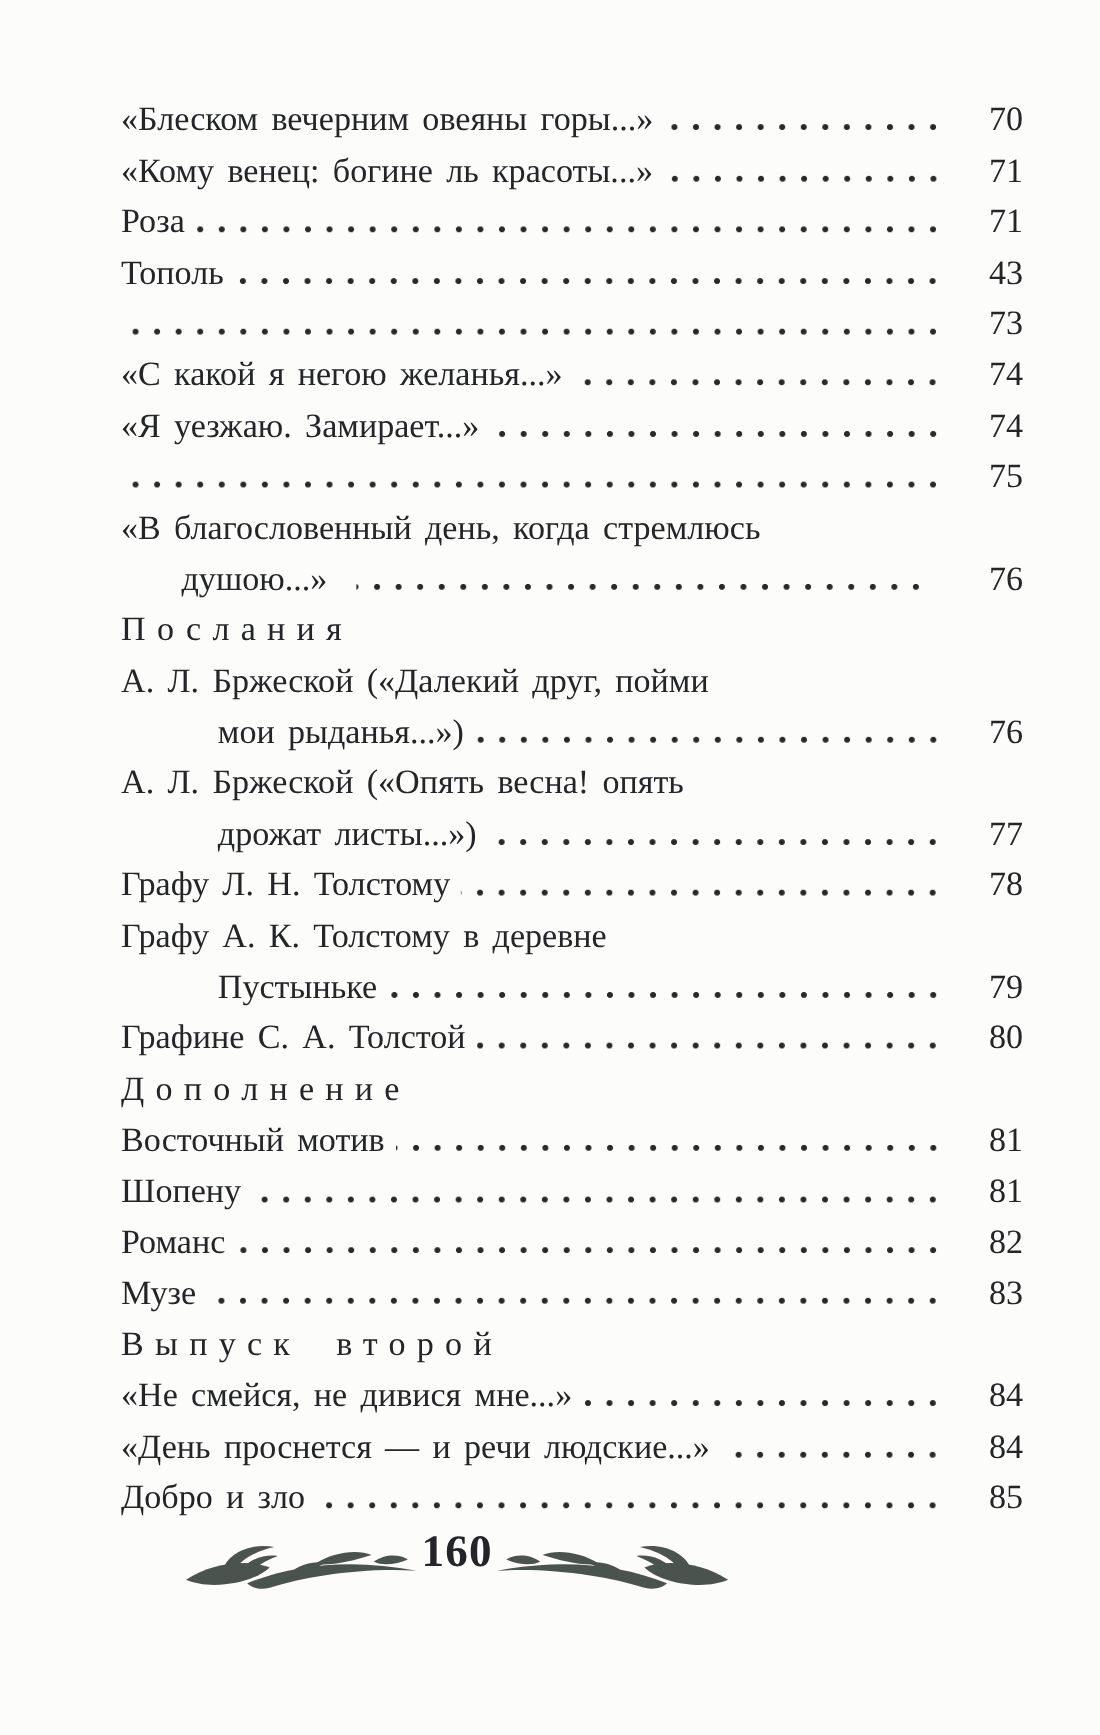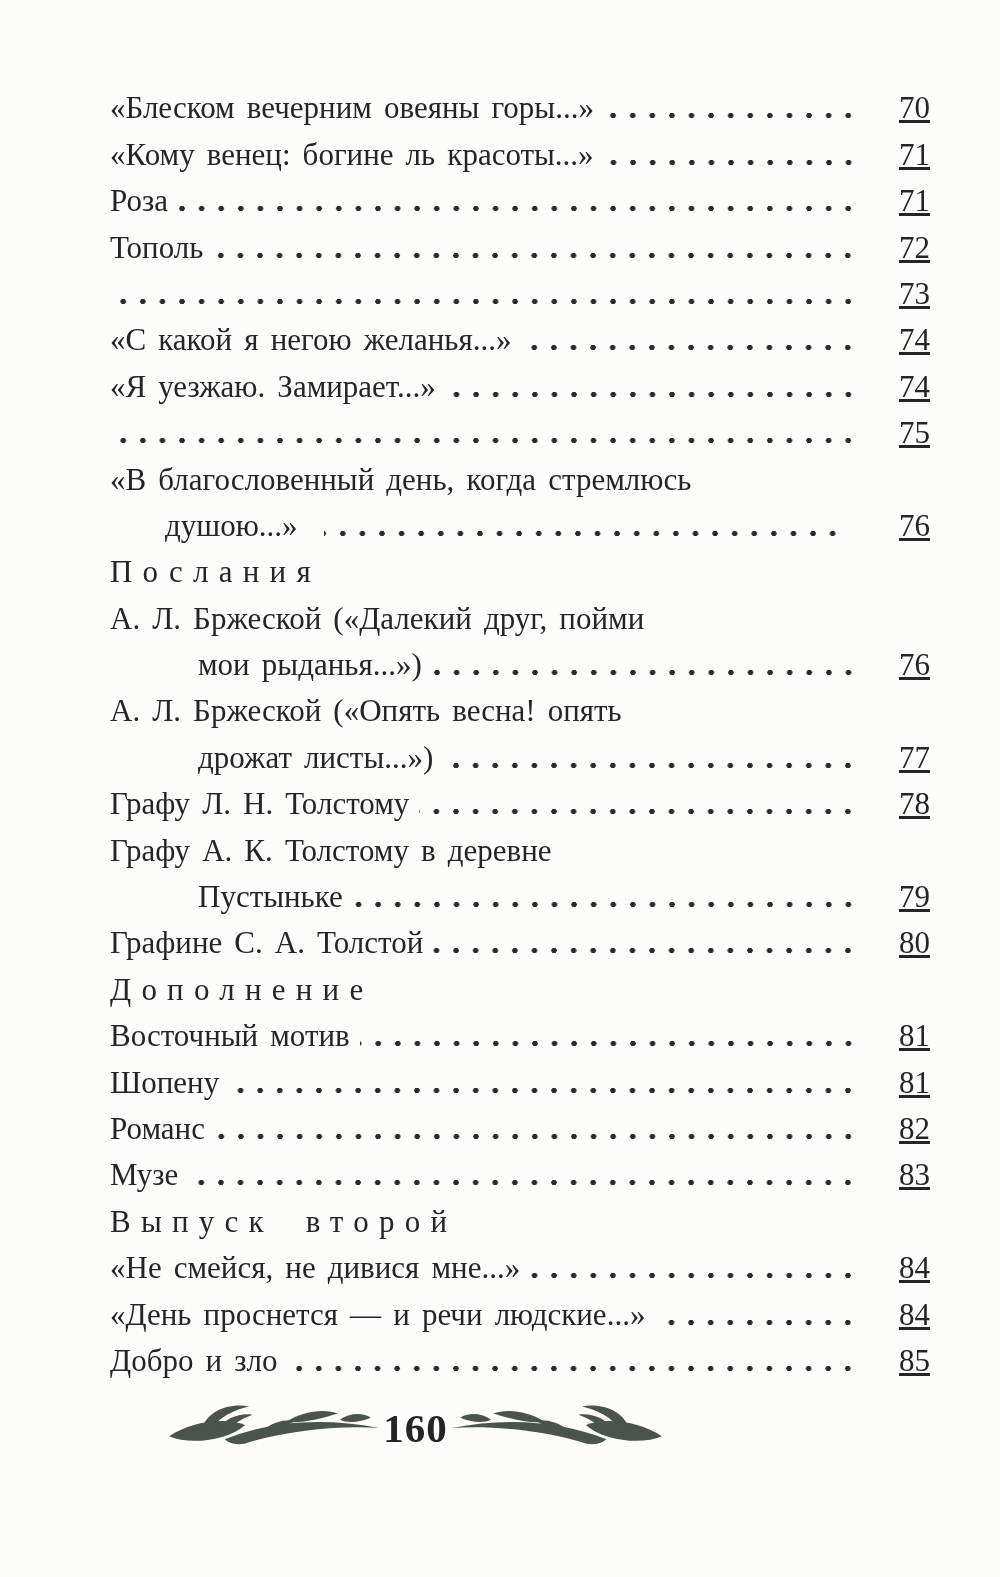--- a/index.html
+++ b/index.html
@@ -35,21 +35,20 @@
   .row .title {
     white-space: nowrap;
     word-spacing: 0.14em;
     line-height: 40px;
   }
   .row .num {
     width: 56px;
     text-align: right;
     line-height: 40px;
     flex: 0 0 auto;
-    text-decoration: underline;
   }
   .leader {
     flex: 1 1 auto;
     align-self: stretch;
     margin-left: 10px;
     margin-right: 14px;
     background-image: radial-gradient(circle, #27292c 2.4px, rgba(0,0,0,0) 3px);
     background-size: 19.6px 7px;
     background-repeat: repeat-x;
     background-position: right 2px bottom 9px;
@@ -60,21 +59,21 @@
     line-height: 40px;
     text-align: center;
   }
   .footer {
     position: absolute;
     top: 1388px;
     left: 0;
     width: 831px;
     display: flex;
     justify-content: center;
-    align-items: flex-end;
+    align-items: flex-start;
   }
   .ornament {
     width: 216px;
     height: 62px;
     transform: translateY(9px);
   }
   .ornament.right {
     transform: translateY(9px) scaleX(-1);
   }
   .footer-num {
@@ -102,21 +101,21 @@
         <span class="num">71</span>
       </div>
       <div class="row">
         <span class="title">Роза</span>
         <span class="leader"></span>
         <span class="num">71</span>
       </div>
       <div class="row">
         <span class="title">Тополь</span>
         <span class="leader"></span>
-        <span class="num">72</span>
+        <span class="num">43</span>
       </div>
       <div class="row">
         <span class="leader"></span>
         <span class="num">73</span>
       </div>
       <div class="row">
         <span class="title">«С какой я негою желанья...»</span>
         <span class="leader"></span>
         <span class="num">74</span>
       </div>

